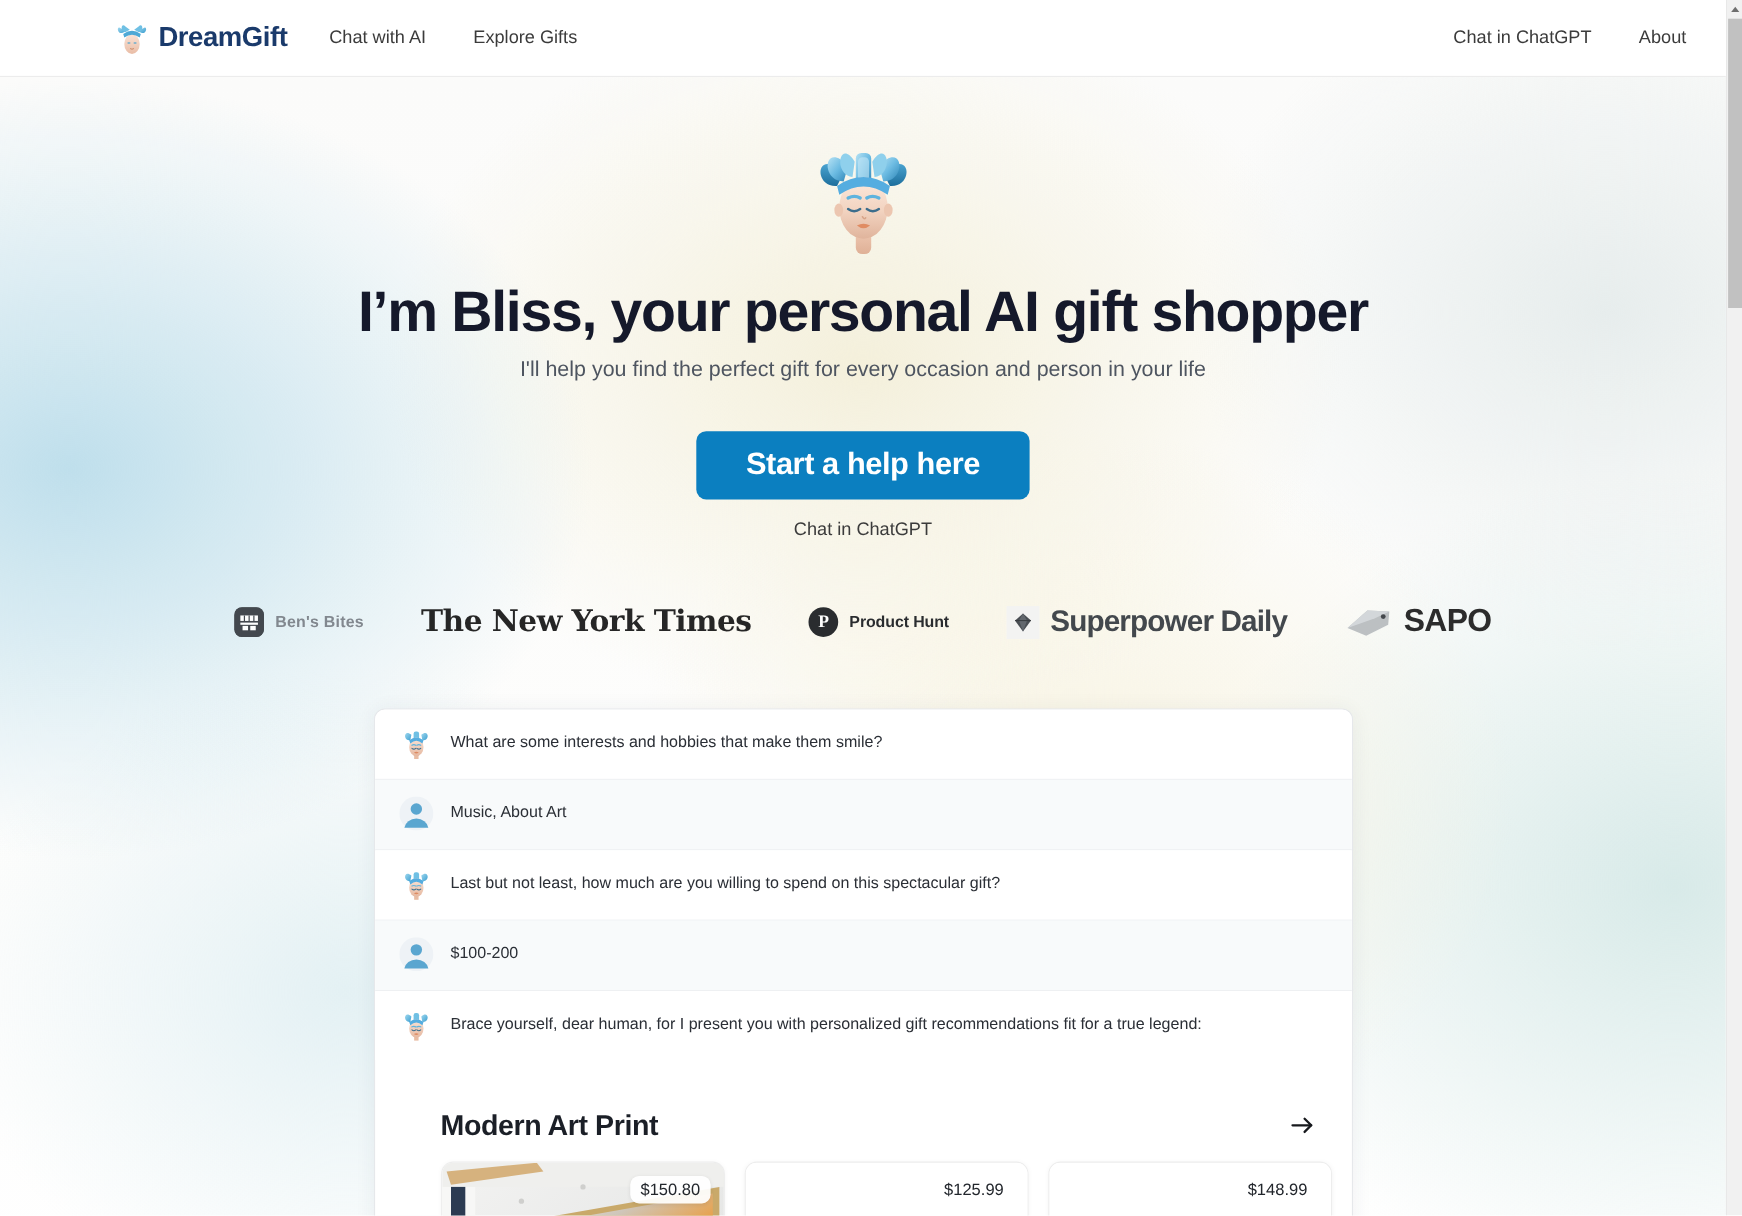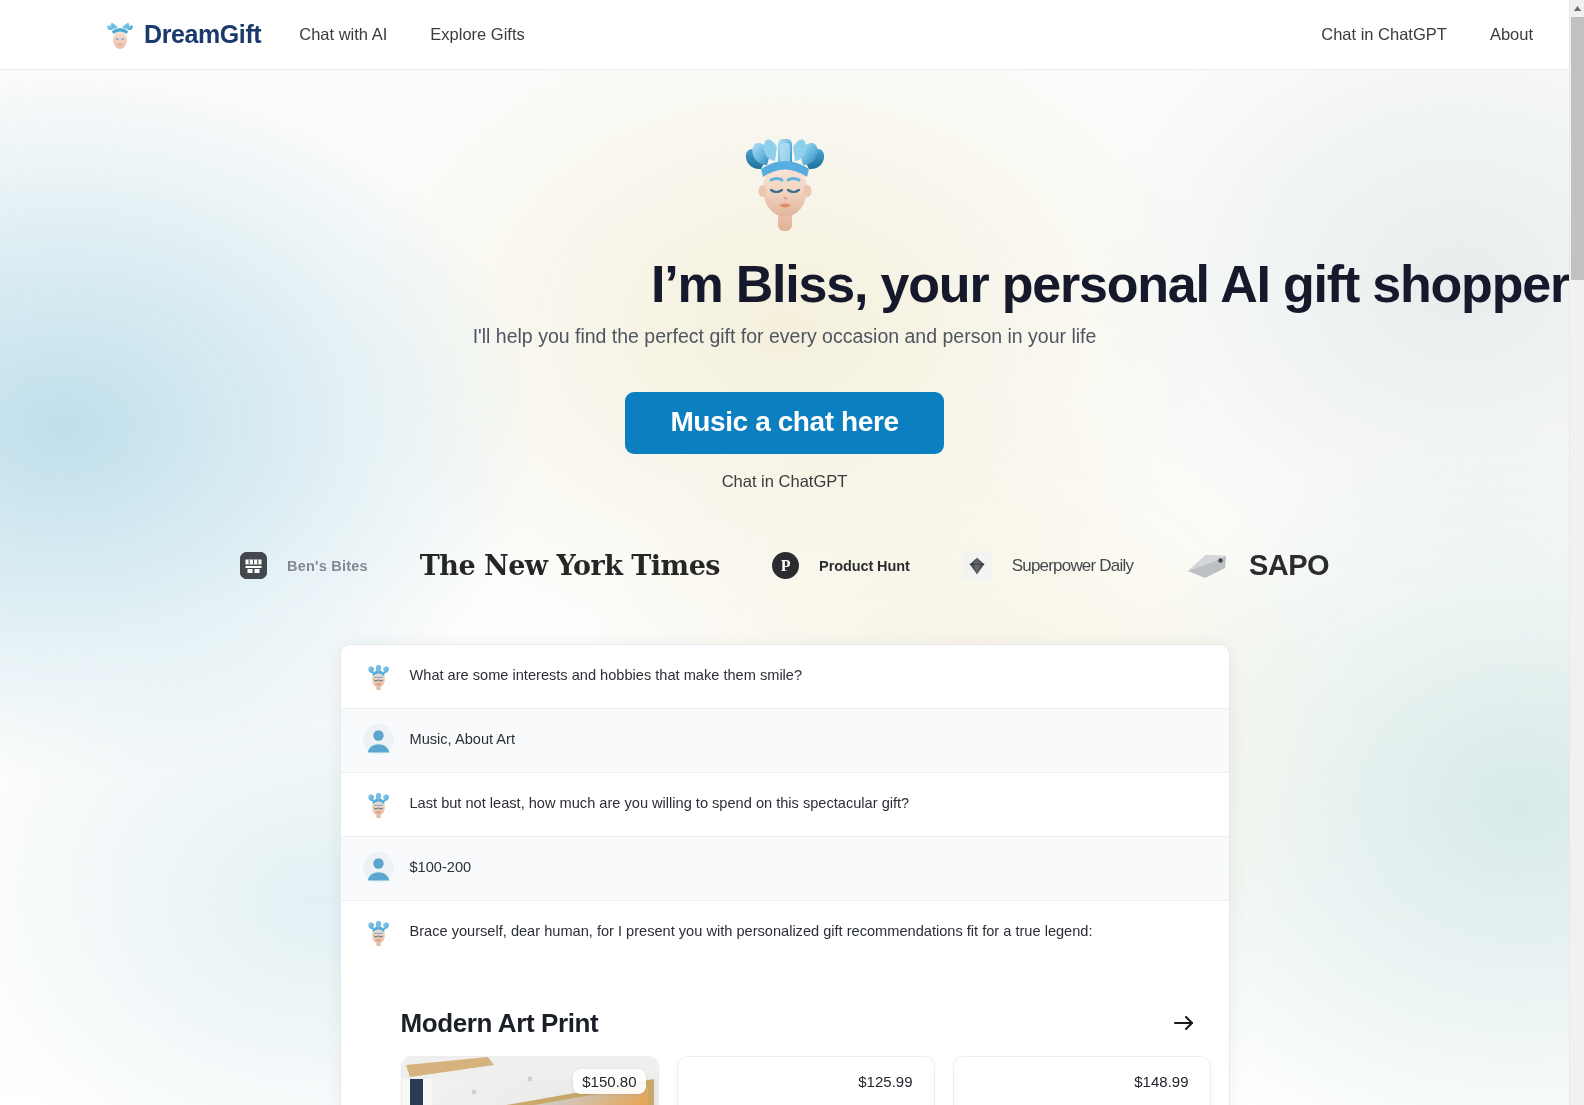--- a/index.html
+++ b/index.html
@@ -103,21 +103,21 @@
   }
 
   .mascot-hero {
     width: 120px; height: 120px;
     margin: 47px auto 0;
     position: relative;
   }
 
   .hero-title {
     margin-top: 18px;
-    text-align: right;
+    text-align: center;
     font-size: 52px;
     line-height: 1.12;
     font-weight: 700;
     color: #15192b;
     letter-spacing: -1.2px;
   }
   .hero-sub {
     margin-top: 12px;
     text-align: center;
     font-size: 19.5px;
@@ -153,21 +153,21 @@
     margin-top: 58px;
     display: flex;
     align-items: center;
     justify-content: center;
     gap: 52px;
     opacity: 0.95;
   }
   .press-item {
     display: flex;
     align-items: center;
-    gap: 20px;
+    gap: 10px;
     white-space: nowrap;
   }
   .bb-icon {
     width: 27px; height: 27px;
     border-radius: 7px;
     background: #3b4046;
     position: relative;
     flex: none;
   }
   .bb-label {
@@ -197,21 +197,21 @@
   .ph-label {
     font-size: 14.5px; font-weight: 700; color: #1f2225; letter-spacing: -0.1px;
   }
   .sp-icon {
     width: 30px; height: 30px;
     background: #f3f3f3;
     display: flex; align-items: center; justify-content: center;
     flex: none;
   }
   .sp-label {
-    font-size: 17px; font-weight: 400; color: #3a3f45; letter-spacing: -0.8px;
+    font-size: 27px; font-weight: 700; color: #3a3f45; letter-spacing: -0.8px;
   }
   .sapo-label {
     font-size: 29px; font-weight: 800; color: #222; letter-spacing: -0.6px;
   }
 
   
   .chat-card {
     width: 890px;
     margin: 62px auto 0;
     background: #ffffff;
@@ -390,21 +390,21 @@
         <path d="M59 80 Q60.5 83 62 81" stroke="#d8a489" stroke-width="1.4" fill="none" stroke-linecap="round"></path>
 
         <path d="M54 88 Q60 85 66 88 Q60 93 54 88 Z" fill="#e08c63"></path>
       </svg>
     </div>
 
     <h1 class="hero-title">I’m Bliss, your personal AI gift shopper</h1>
     <p class="hero-sub">I'll help you find the perfect gift for every occasion and person in your life</p>
 
     <div class="cta-wrap">
-      <button class="cta-btn">Music a chat here</button>
+      <button class="cta-btn">Start a help here</button>
       <a class="cta-sub" href="#">Chat in ChatGPT</a>
     </div>
 
     <div class="press">
 
       <div class="press-item">
         <span class="bb-icon">
           <svg viewBox="0 0 27 27" width="27" height="27" aria-hidden="true">
             <rect x="0" y="0" width="27" height="27" rx="7" fill="#3b4046"></rect>
             <rect x="5.5" y="7.5" width="16" height="5" fill="#ffffff"></rect>

